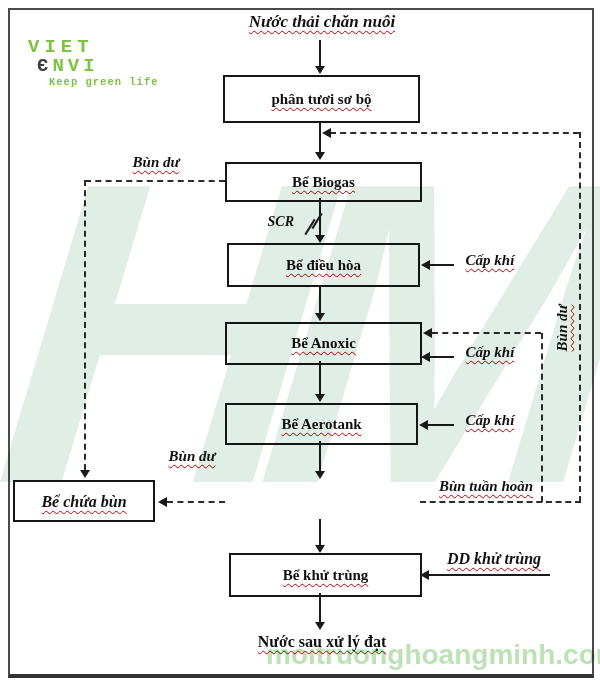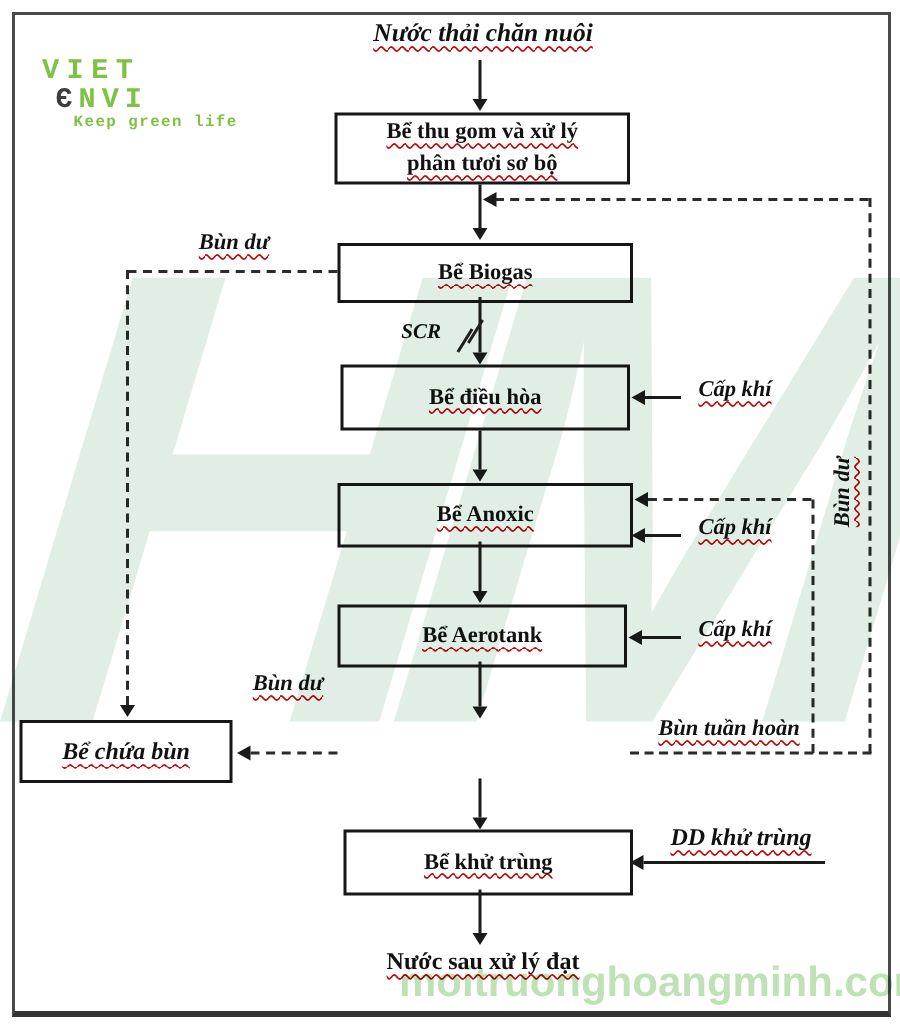--- a/index.html
+++ b/index.html
@@ -62,21 +62,20 @@
 
   <div class="wm-hm">HM</div>
   <div class="wm-url">moitruonghoangminh.com</div>
 
   <div class="title wavy">Nước thải chăn nuôi</div>
 
   <div class="vline" style="left:319px;top:40px;height:27px;"></div>
   <div class="ah-down" style="left:315px;top:66px;"></div>
 
   <div class="fbox" style="left:223px;top:75px;width:193px;height:44px;">
-    <span class="wavy">Bể thu gom và xử lý</span>
     <span class="wavy">phân tươi sơ bộ</span>
   </div>
 
   <div class="vline" style="left:319px;top:123px;height:29px;"></div>
   <div class="ah-down" style="left:315px;top:152px;"></div>
 
   <div class="dash-h" style="left:330px;top:132px;width:249px;"></div>
   <div class="ah-left" style="left:322px;top:128px;"></div>
 
   <div class="fbox" style="left:225px;top:162px;width:193px;height:36px;">

